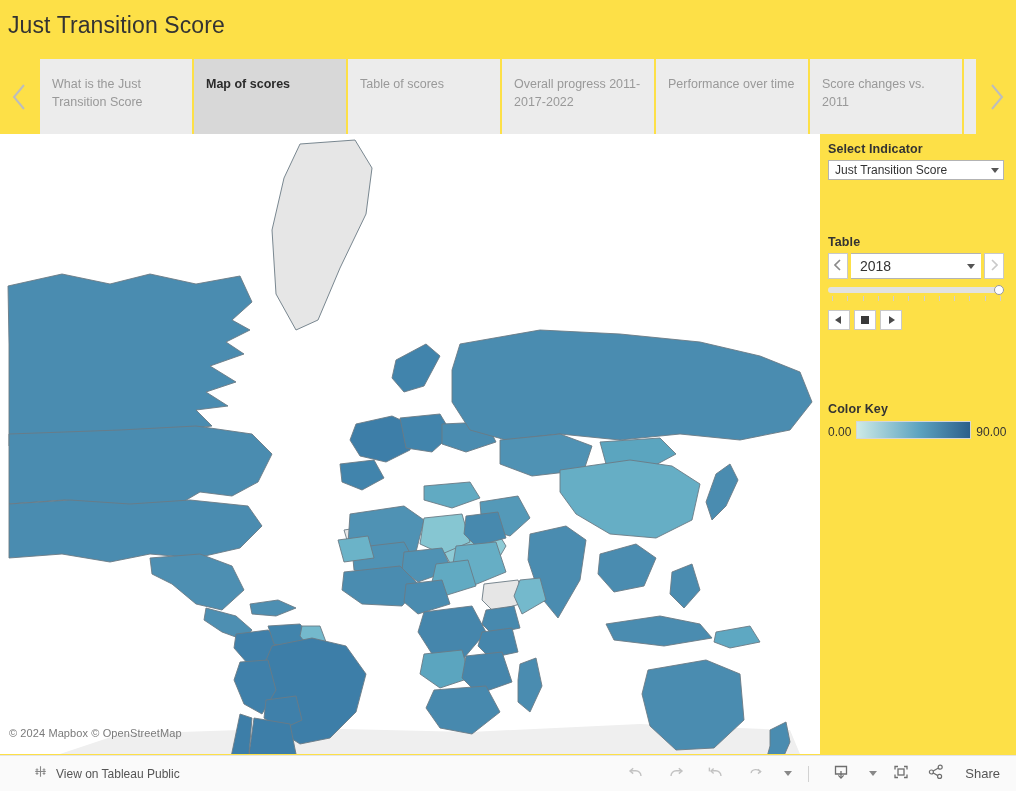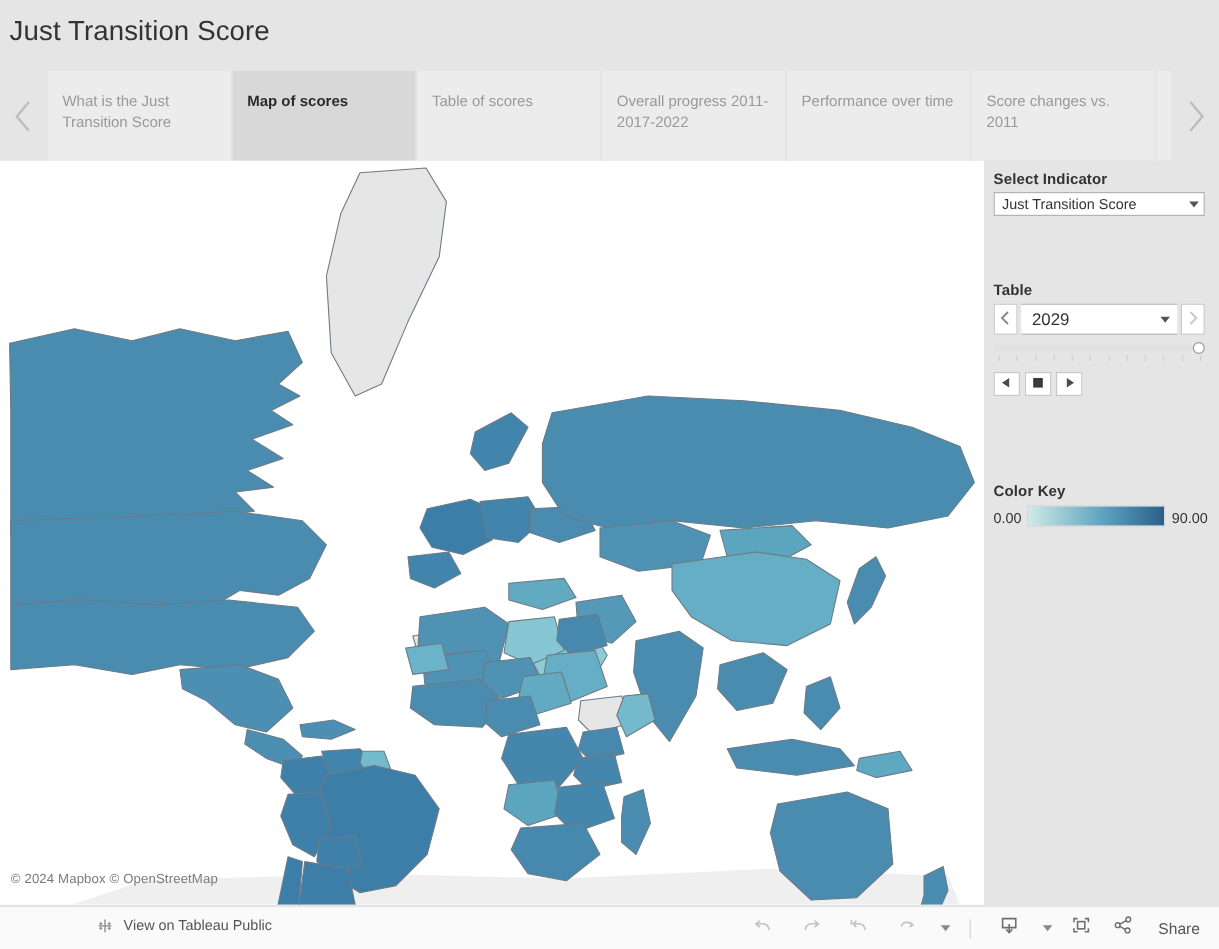--- a/index.html
+++ b/index.html
@@ -7,21 +7,21 @@
   html, body {
     margin: 0; padding: 0;
     width: 1016px; height: 791px;
     background: #ffffff;
     font-family: "Liberation Sans", sans-serif;
     overflow: hidden;
   }
   #app {
     position: relative;
     width: 1016px; height: 791px;
-    background: #e5e5e5;
+    background: #fde047;
   }
 
   
   .dash-title {
     position: absolute;
     left: 8px; top: 12px;
     font-size: 23px;
     font-weight: 400;
     color: #333333;
     letter-spacing: 0.1px;
@@ -224,25 +224,24 @@
     position: absolute;
     left: 0; top: 755px;
     width: 1016px; height: 36px;
     background: #fafafa;
     border-top: 1px solid #e4e4e4;
     display: flex;
     align-items: center;
   }
   .tb-left {
     display: flex;
-    align-items: flex-start;
+    align-items: center;
     padding-left: 33px;
     gap: 8px;
     cursor: pointer;
-    margin-left: 47px;
   }
   .tb-left-label {
     font-size: 12px;
     color: #555555;
     white-space: nowrap;
   }
   .tb-right {
     margin-left: auto;
     display: flex;
     align-items: center;
@@ -401,21 +400,21 @@
     <div class="ctrl-label year-label">Table</div>
     <div class="year-row">
       <div class="step-btn">
         <span>
           <svg width="8" height="12" viewBox="0 0 8 12">
               <polyline points="6,1 1,6 6,11" fill="none" stroke="#8a8a8a" stroke-width="1.6"></polyline>
             </svg>
         </span>
       </div>
       <div class="year-select">
-        <span class="yr-val">2029</span>
+        <span class="yr-val">2018</span>
         <span class="caret"></span>
       </div>
       <div class="step-btn dim">
         <span>
           <svg width="8" height="12" viewBox="0 0 8 12">
               <polyline points="2,1 7,6 2,11" fill="none" stroke="#c9c9c9" stroke-width="1.6"></polyline>
             </svg>
         </span>
       </div>
     </div>

